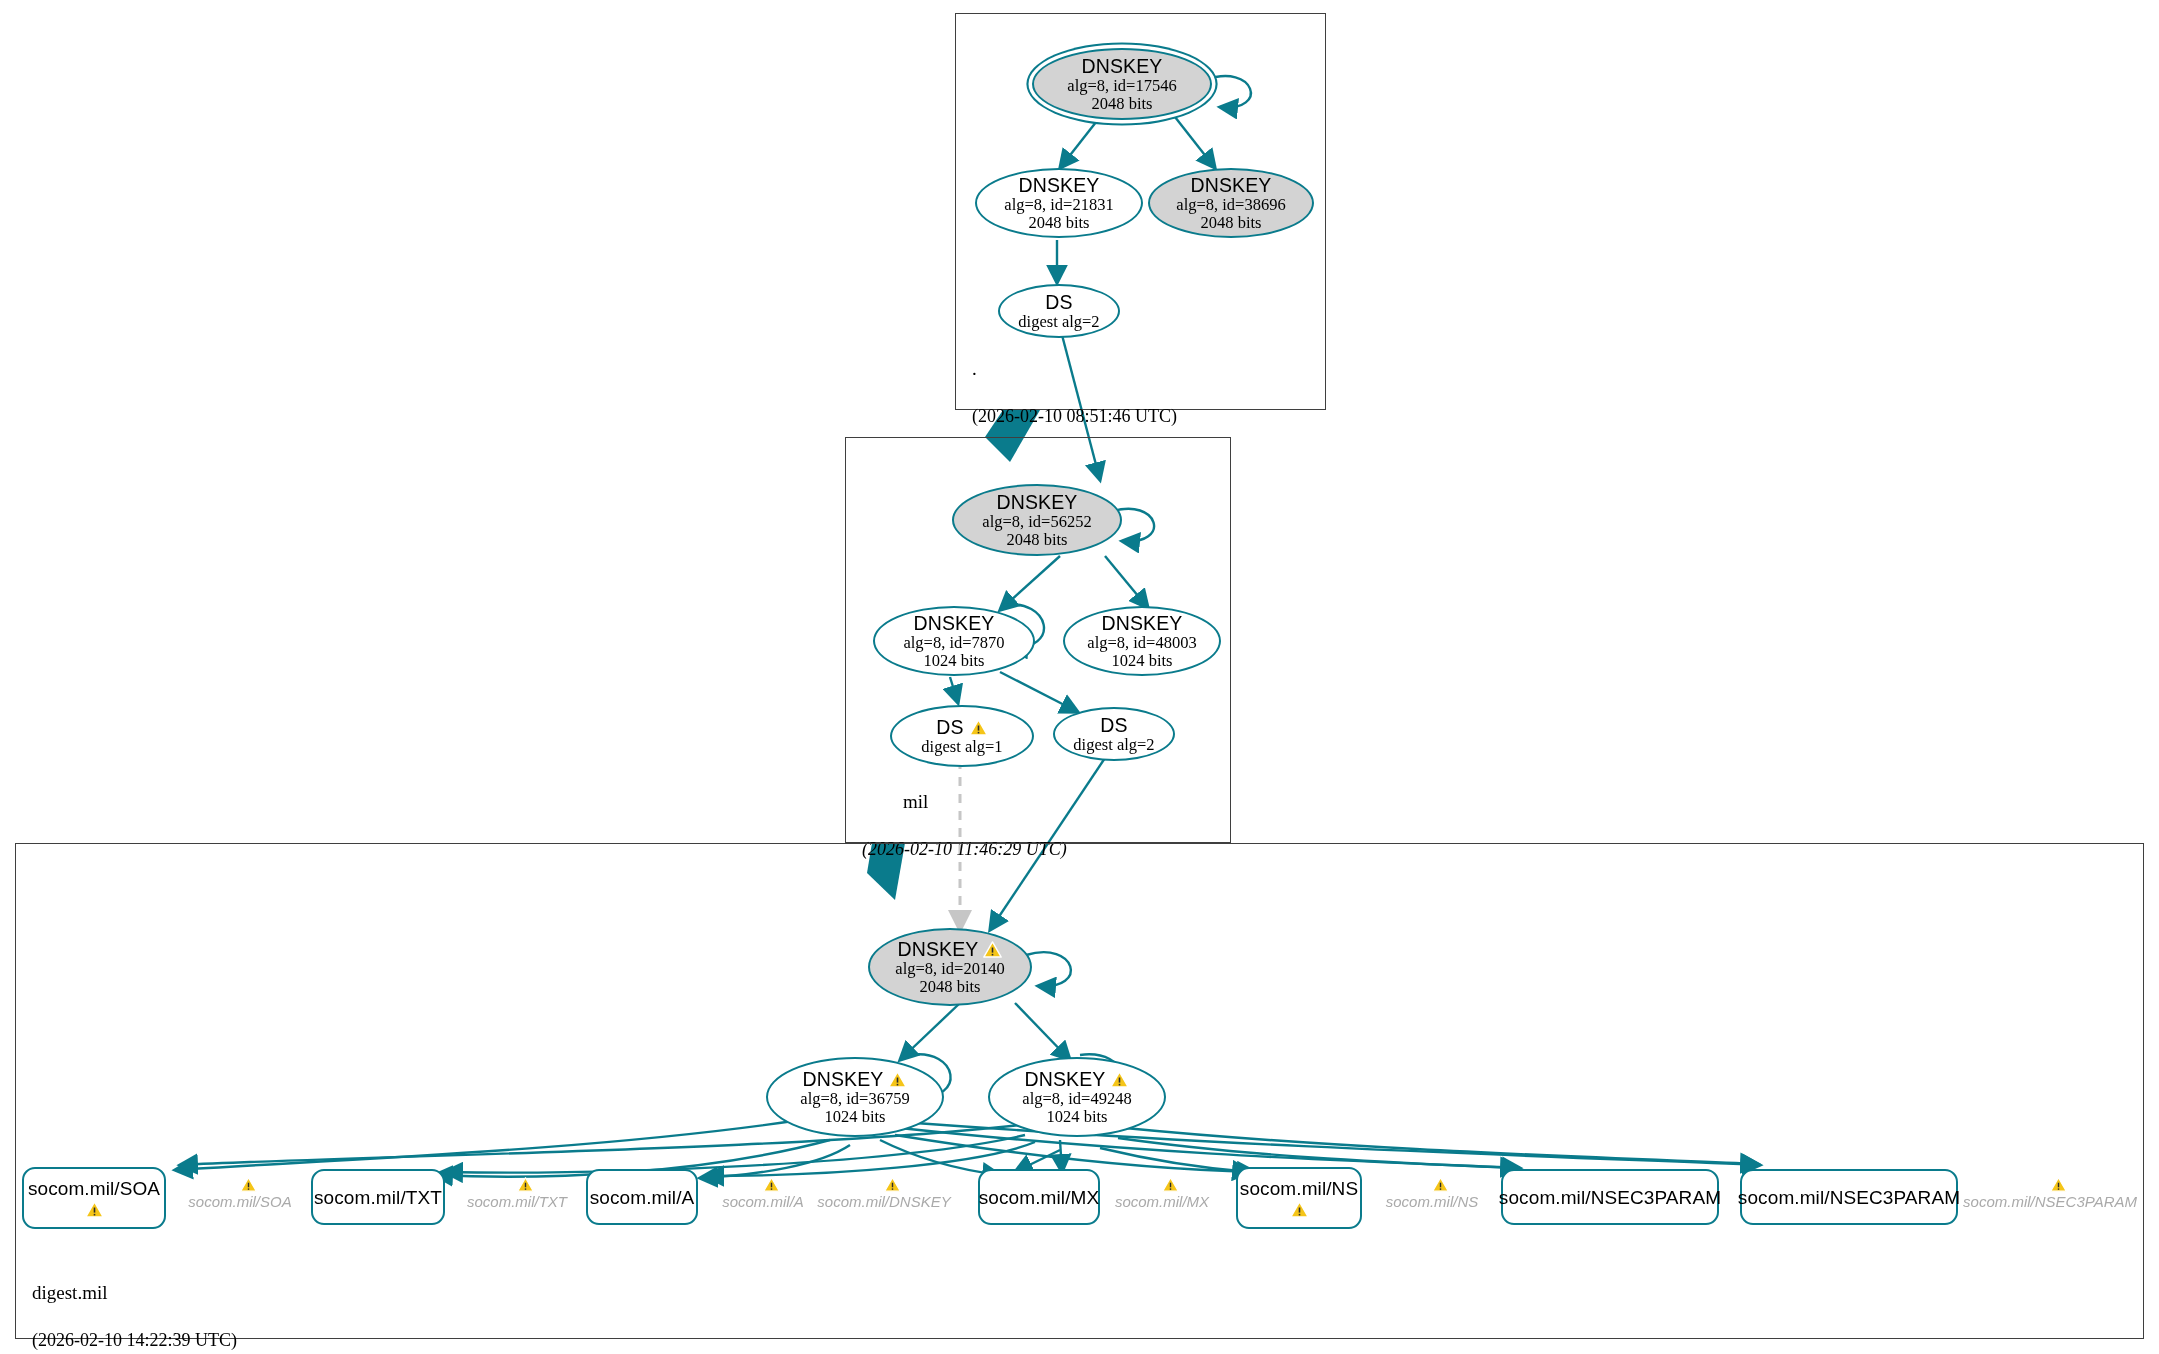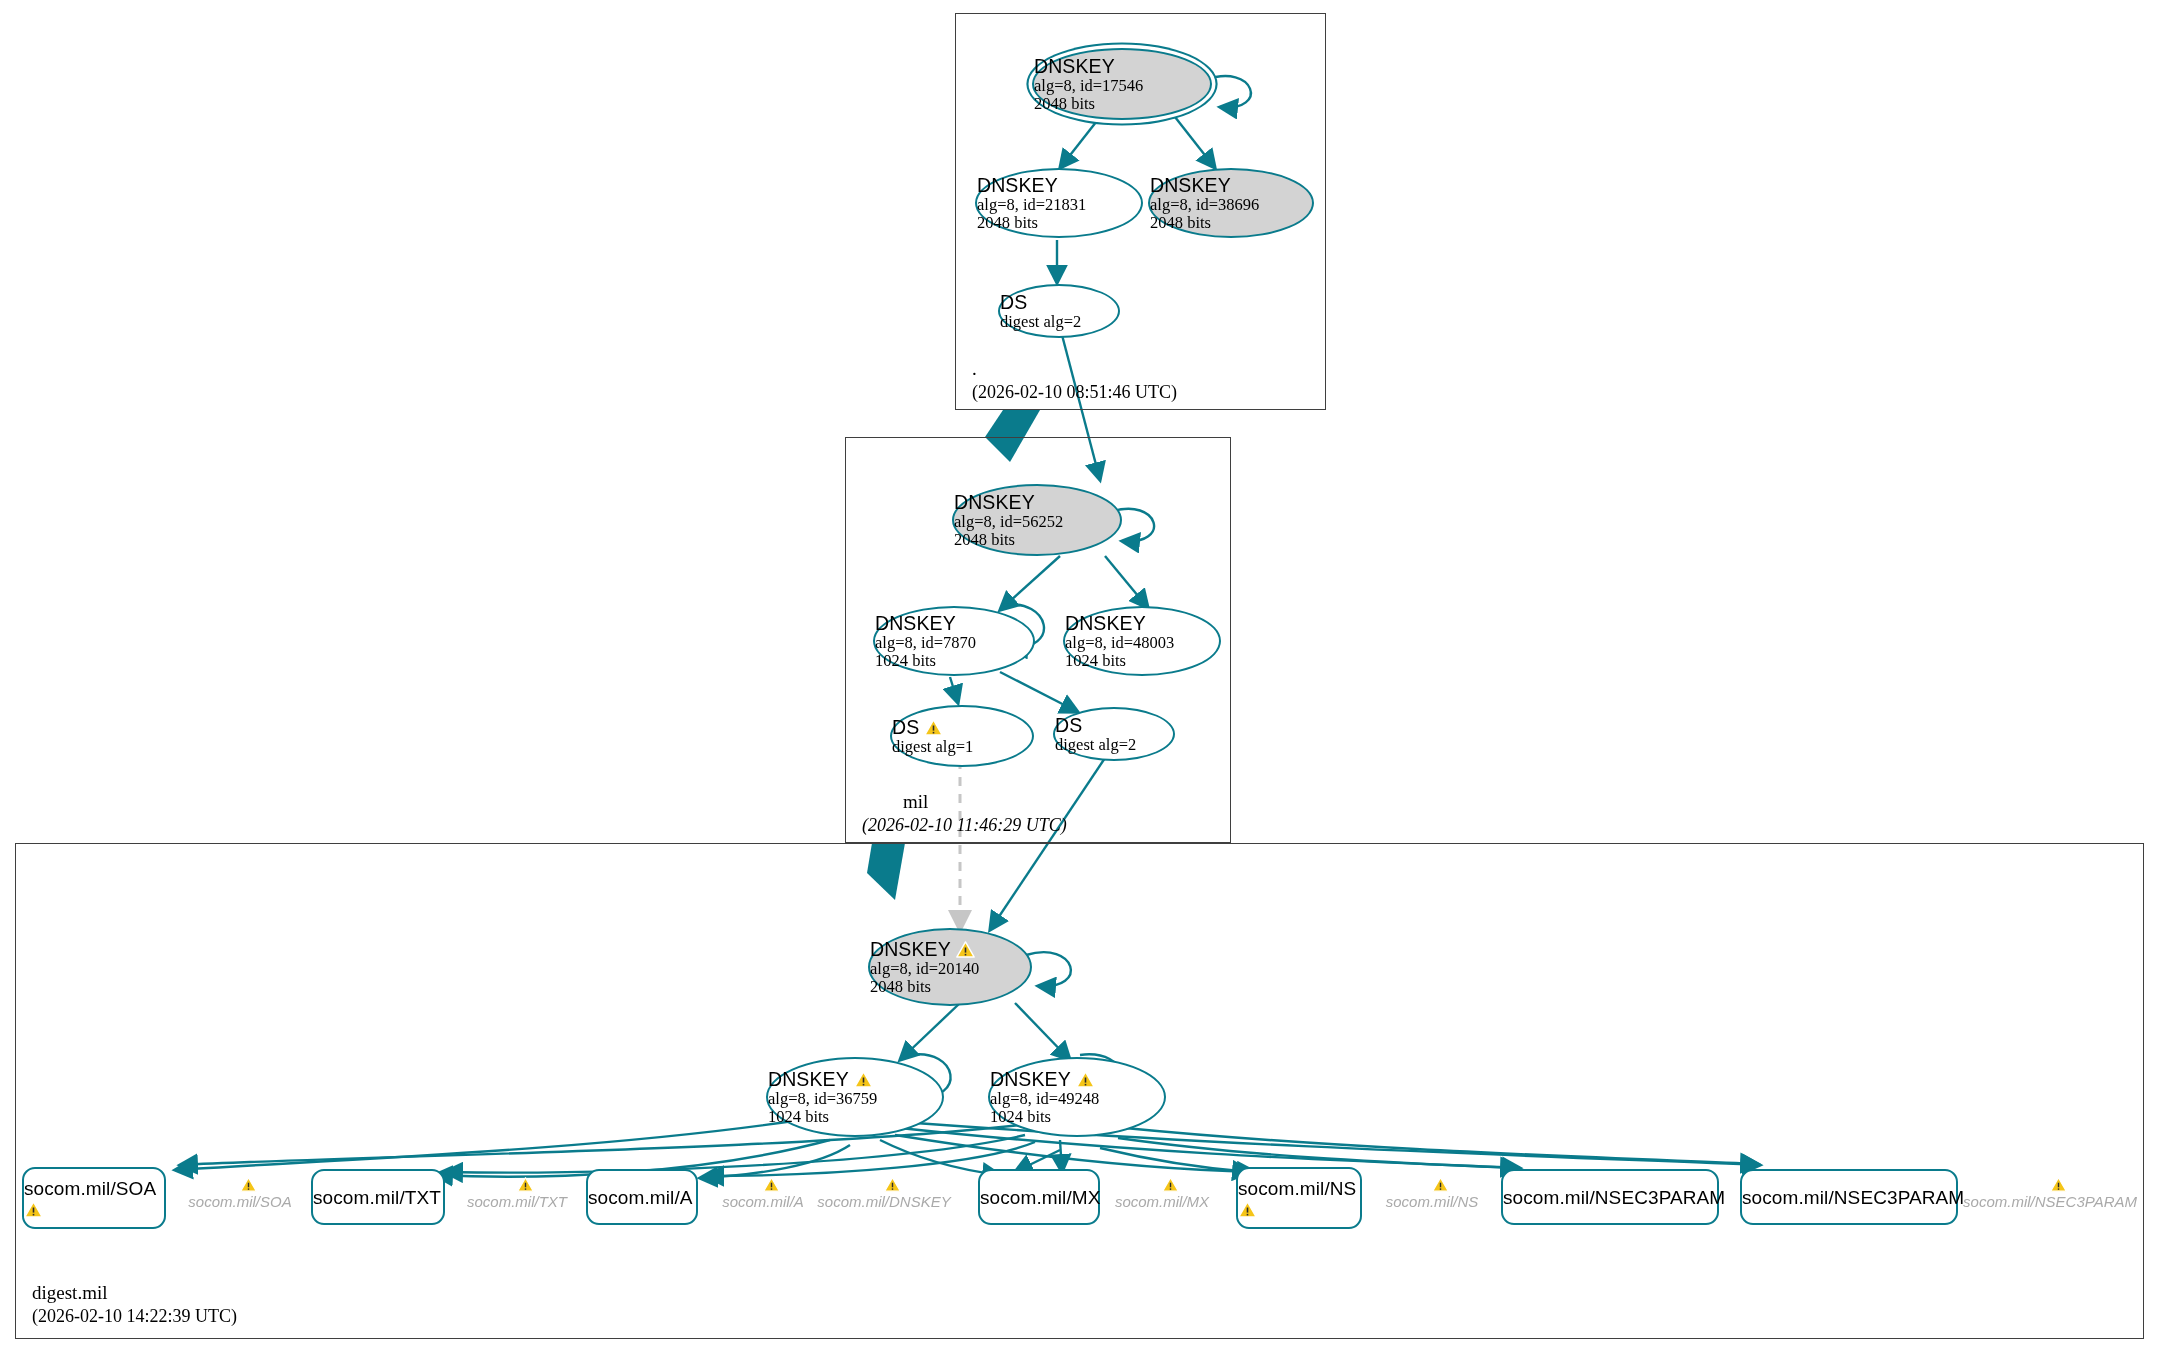--- a/index.html
+++ b/index.html
@@ -9,25 +9,25 @@
 
   #canvas{position:absolute;left:0;top:0;width:2159px;height:1354px;}
   #svg-layer{position:absolute;left:0;top:0;width:2159px;height:1354px;}
 
   
   .zone-box{position:absolute;border:1.6px solid #3f3f3f;background:transparent;
             box-sizing:border-box;}
   .zone-caption{position:absolute;font-family:"Liberation Serif", serif;
                 color:#000;white-space:nowrap;}
   .zone-name{font-size:19px;line-height:22px;}
-  .zone-time{font-size:18px;line-height:22px;}
+  .zone-time{font-size:18px;line-height:22px;margin-top:24px;}
 
   
   .node{position:absolute;box-sizing:border-box;display:flex;flex-direction:column;
-        align-items:flex-start;justify-content:center;text-align:center;}
+        align-items:center;justify-content:center;text-align:center;}
   .ellipse{border:2.2px solid #0a7b8c;border-radius:50%;background:#ffffff;}
   .ellipse.filled{background:#d3d3d3;}
   .ellipse.dbl{box-shadow:0 0 0 3.5px #ffffff, 0 0 0 5.6px #0a7b8c;}
   .rrset{border:2.2px solid #0a7b8c;border-radius:13px;background:#ffffff;}
 
   .n-title{font-size:19.5px;line-height:21px;letter-spacing:.1px;
            display:flex;align-items:center;justify-content:center;gap:5px;}
   .n-sub{font-family:"Liberation Serif", serif;font-size:16.5px;line-height:18px;}
   .rrset .n-title{font-size:19px;}
 

